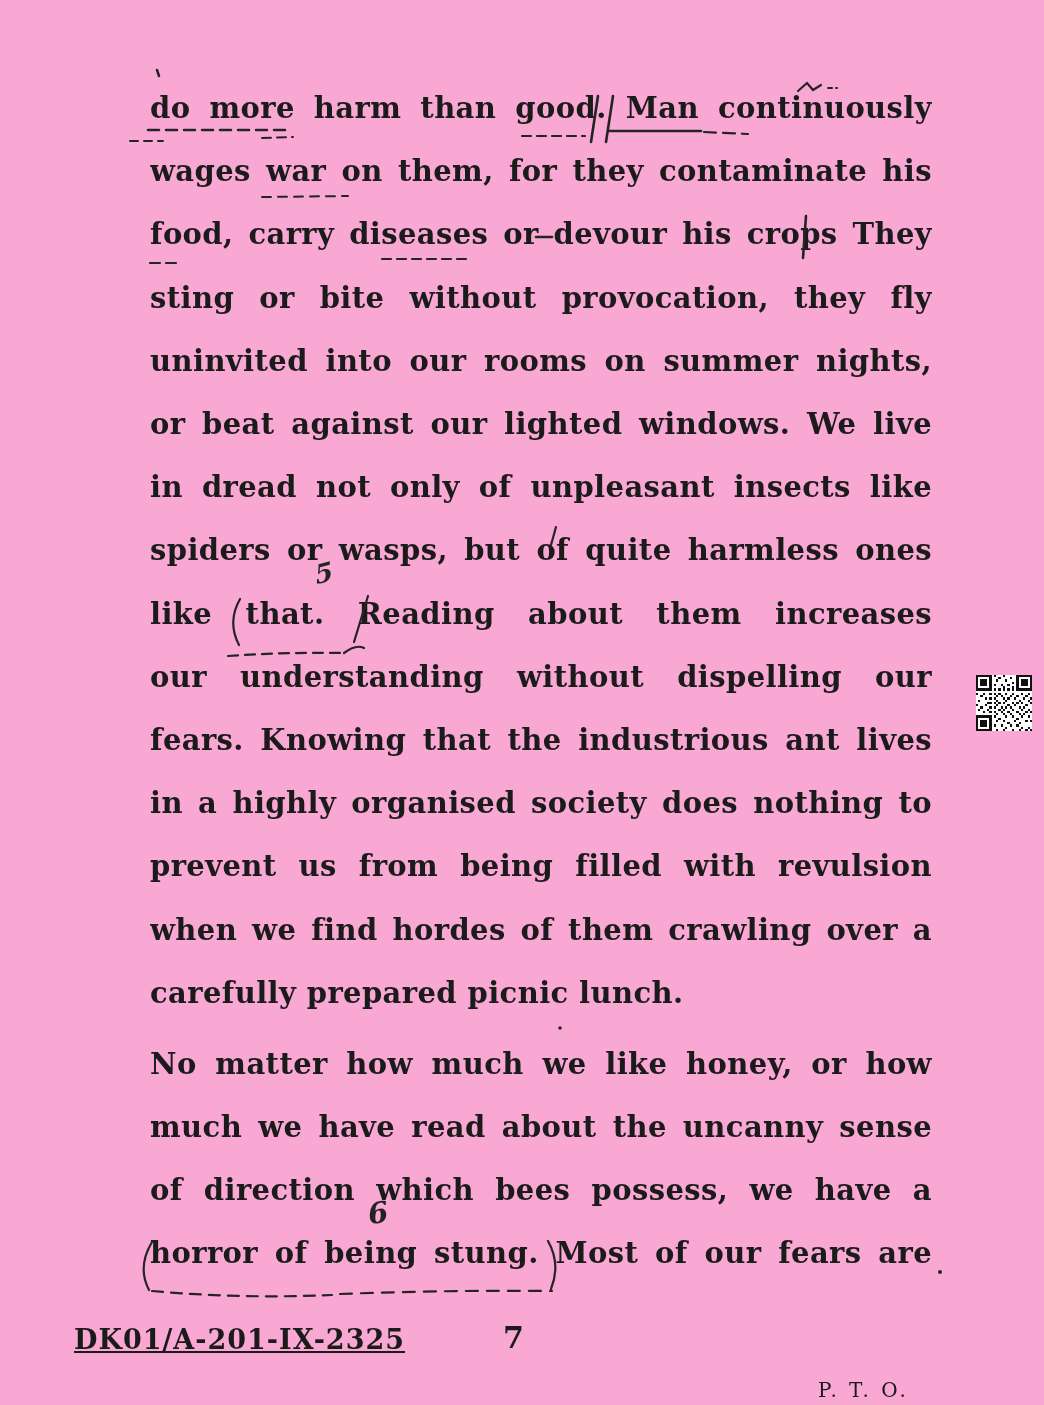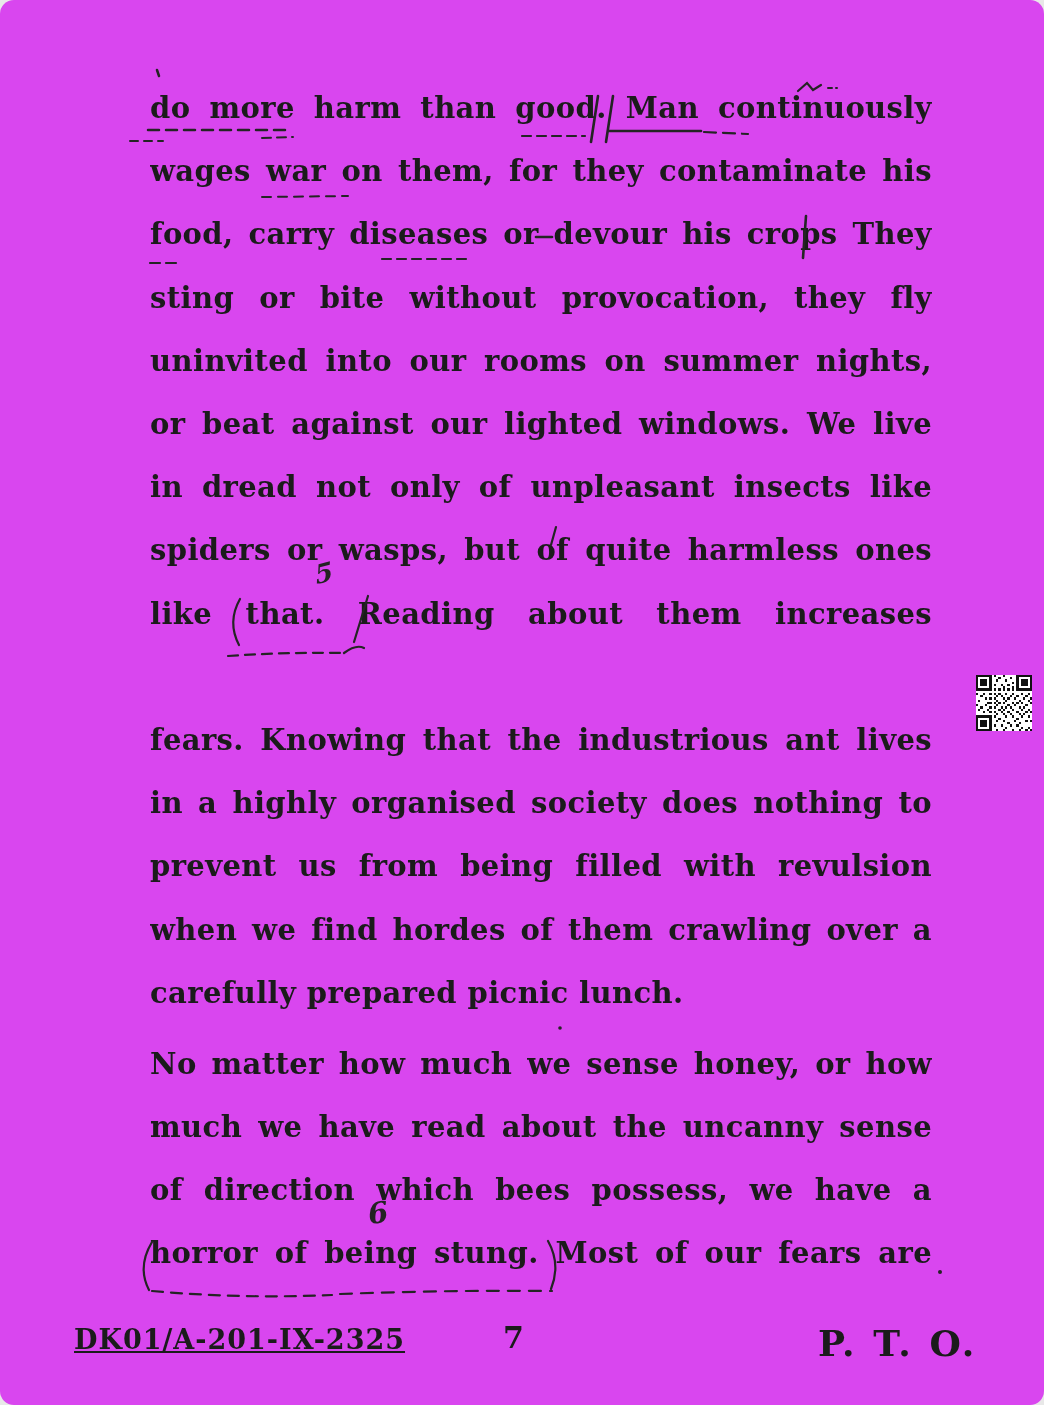--- a/index.html
+++ b/index.html
@@ -1,24 +1,23 @@
 <!DOCTYPE html>
 <html><head>
 <meta charset="utf-8">
 <style>
   html,body{margin:0;padding:0;background:#e8e8e8;}
   .page{
     position:relative;
     width:1044px;height:1405px;
     margin:0 auto;
-    background:#d946ef;
+    background:#f9a8d4;
     font-family:"DejaVu Serif","Liberation Serif",serif;
     color:#1b1b1b;
     overflow:hidden;
-    border-radius:14px;
   }
   .line{
     position:absolute;
     left:150px;width:782px;height:42px;
     font-size:29px;font-weight:700;
     letter-spacing:.4px;
     line-height:40px;
     text-align:justify;
     text-align-last:justify;
     text-justify:inter-word;
@@ -32,43 +31,44 @@
     position:absolute;
     font-family:"DejaVu Serif","Liberation Serif",serif;
     font-style:italic;font-weight:700;
     color:#232323;
   }
   .hand.five{left:315px;top:558px;font-size:26px;transform:rotate(-14deg) skewX(-6deg);}
   .hand.six{left:368px;top:1196px;font-size:29px;transform:rotate(-8deg);}
   .qr{position:absolute;left:976px;top:671px;}
   .footer-code{position:absolute;left:74px;top:1324px;font-size:27px;font-weight:700;letter-spacing:1px;text-decoration:underline;}
   .footer-page{position:absolute;left:503px;top:1320px;font-size:30px;font-weight:700;}
-  .footer-pto{position:absolute;left:818px;top:1322px;font-size:36px;font-weight:700;letter-spacing:3px;}
+  .footer-pto{position:absolute;left:818px;top:1378px;font-size:20px;font-weight:400;letter-spacing:3px;}
 </style>
 </head>
 <body>
 
 <div class="page">
 
   <div class="line" style="top:88px">do more harm than good. Man continuously</div>
   <div class="line" style="top:151px">wages war on them, for they contaminate his</div>
   <div class="line" style="top:214px">food, carry diseases or devour his crops They</div>
   <div class="line" style="top:278px">sting or bite without provocation, they fly</div>
   <div class="line" style="top:341px">uninvited into our rooms on summer nights,</div>
   <div class="line" style="top:404px">or beat against our lighted windows. We live</div>
   <div class="line" style="top:467px">in dread not only of unpleasant insects like</div>
   <div class="line" style="top:530px">spiders or wasps, but of quite harmless ones</div>
   <div class="line" style="top:594px">like that. Reading about them increases</div>
+  <div class="line" style="top:657px">our understanding without dispelling our</div>
   <div class="line" style="top:720px">fears. Knowing that the industrious ant lives</div>
   <div class="line" style="top:783px">in a highly organised society does nothing to</div>
   <div class="line" style="top:846px">prevent us from being filled with revulsion</div>
   <div class="line" style="top:910px">when we find hordes of them crawling over a</div>
   <div class="line left" style="top:973px">carefully prepared picnic lunch.</div>
 
-  <div class="line" style="top:1044px">No matter how much we sense honey, or how</div>
+  <div class="line" style="top:1044px">No matter how much we like honey, or how</div>
   <div class="line" style="top:1107px">much we have read about the uncanny sense</div>
   <div class="line" style="top:1170px">of direction which bees possess, we have a</div>
   <div class="line" style="top:1233px">horror of being stung. Most of our fears are</div>
 
   <svg class="marks" width="1044" height="1405">
 
     <line x1="157" y1="70" x2="159" y2="76" stroke-width="2.5"></line>
 
     <line x1="148" y1="130" x2="288" y2="130" stroke-width="2.5" stroke-dasharray="11 7"></line>
     <line x1="130" y1="141" x2="163" y2="141" stroke-width="2" stroke-dasharray="8 6"></line>

